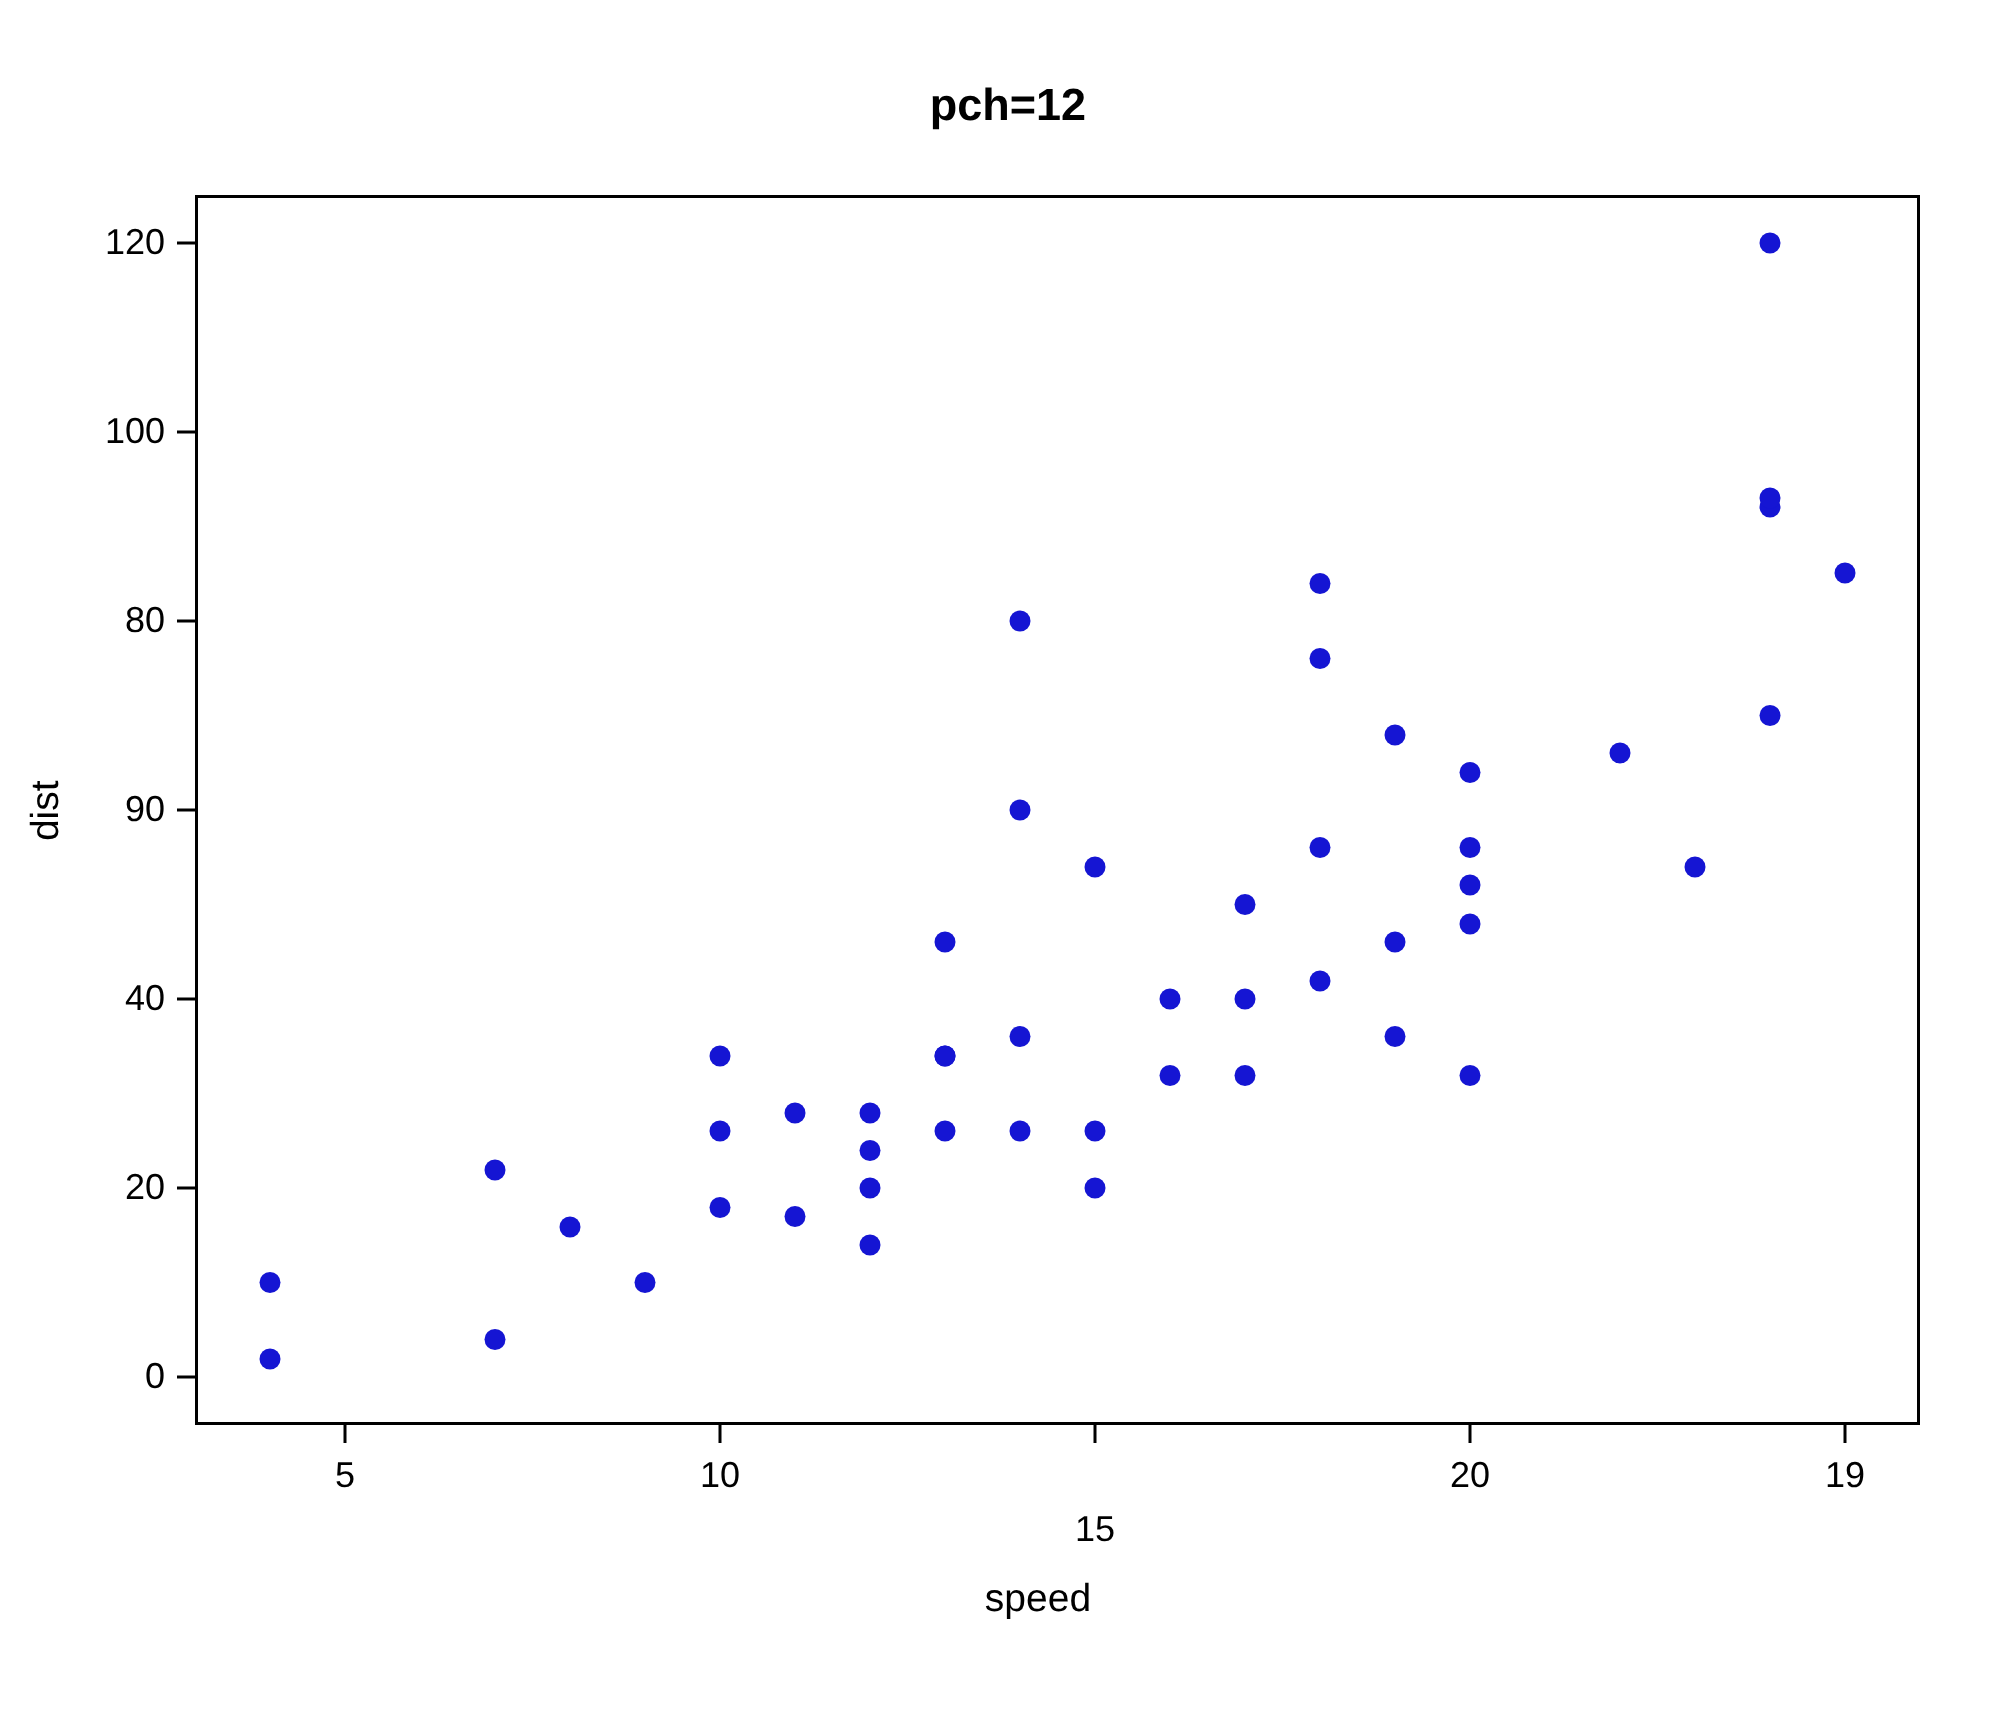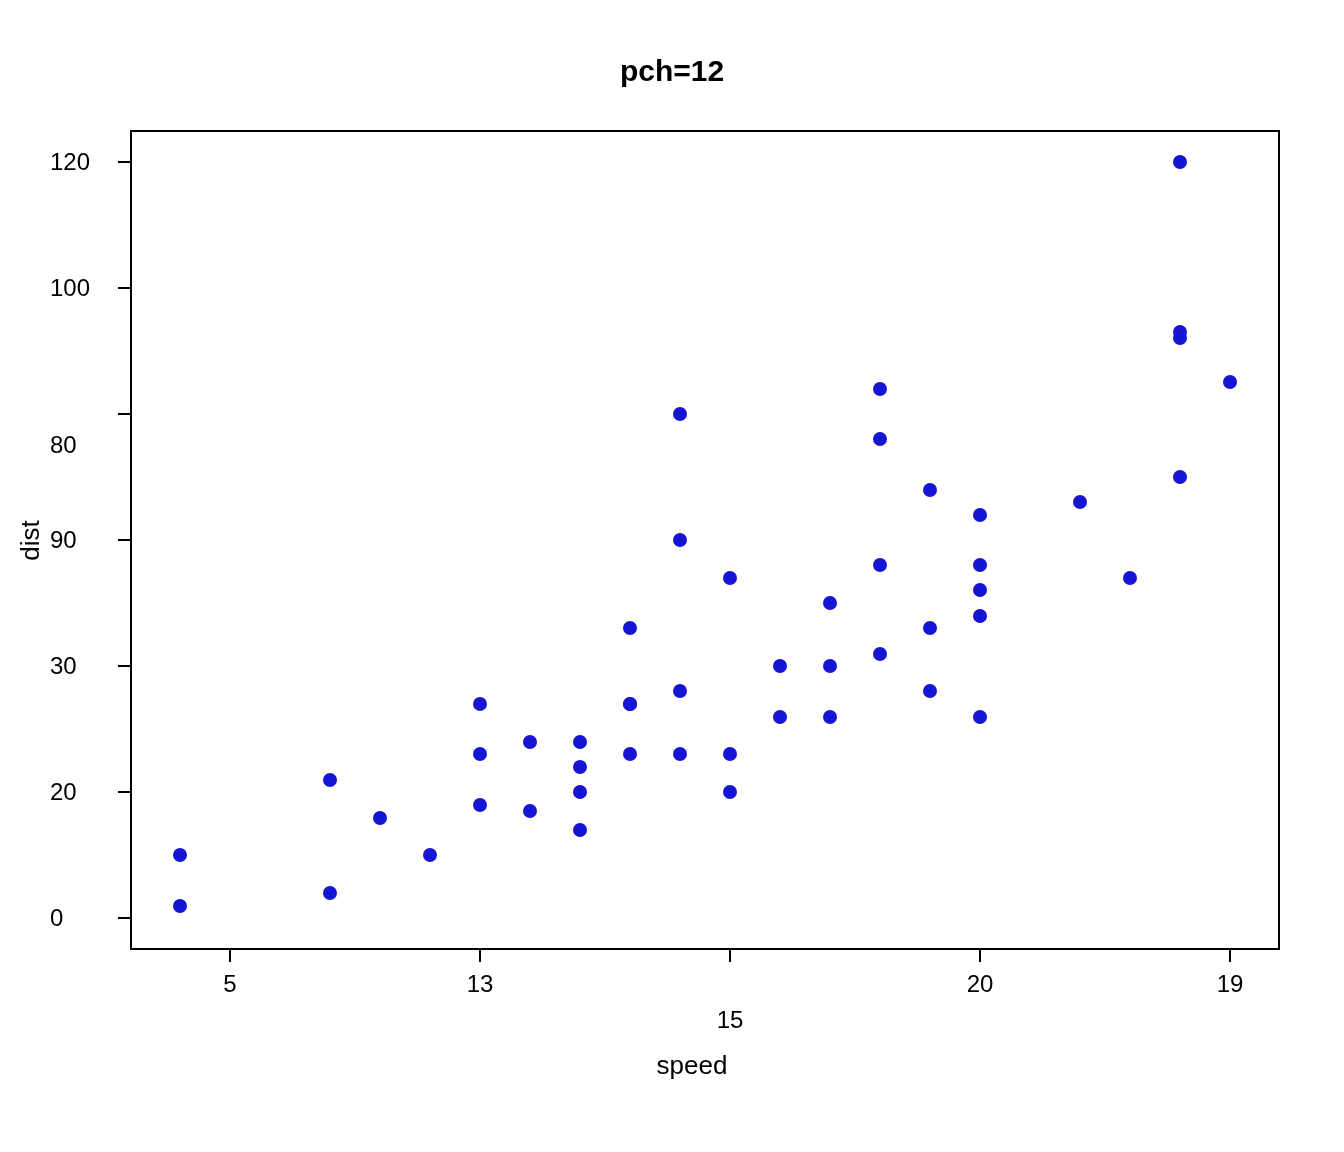--- a/index.html
+++ b/index.html
@@ -51,20 +51,21 @@
   }
   .xtick-label {
     position: absolute;
     font-size: 24px;
     transform: translateX(-50%);
   }
   .ytick-label {
     position: absolute;
     font-size: 24px;
     transform: translateY(-50%);
+    text-align: right;
   }
   .point {
     position: absolute;
     width: 14px;
     height: 14px;
     border-radius: 50%;
     transform: translate(-50%, -50%);
   }
 </style>
 </head>
@@ -75,37 +76,37 @@
 
   <div id="plot-box" class="plot-box" style="left: 130px; top: 130px; width: 1150px; height: 820px;"></div>
 
   <div id="ylabel" class="ylabel" style="left: -20px; top: 525px; width: 100px;">dist</div>
   <div id="xlabel" class="xlabel" style="top: 1050px;">speed</div>
 
   <div id="ticks-layer">
       <div class="tick" style="left: 229px; top: 950px; width: 2px; height: 12px;"></div>
       <div class="xtick-label" style="left: 230px; top: 970px;">5</div>
       <div class="tick" style="left: 479px; top: 950px; width: 2px; height: 12px;"></div>
-      <div class="xtick-label" style="left: 480px; top: 970px;">13</div>
+      <div class="xtick-label" style="left: 480px; top: 970px;">10</div>
       <div class="tick" style="left: 729px; top: 950px; width: 2px; height: 12px;"></div>
       <div class="xtick-label" style="left: 730px; top: 970px; margin-top: 36px;">15</div>
       <div class="tick" style="left: 979px; top: 950px; width: 2px; height: 12px;"></div>
       <div class="xtick-label" style="left: 980px; top: 970px;">20</div>
       <div class="tick" style="left: 1229px; top: 950px; width: 2px; height: 12px;"></div>
       <div class="xtick-label" style="left: 1230px; top: 970px;">19</div>
       <div class="tick" style="top: 917.462px; left: 118px; height: 2px; width: 12px;"></div>
       <div class="ytick-label" style="top: 918.462px; left: 50px; width: 60px;">0</div>
       <div class="tick" style="top: 791.308px; left: 118px; height: 2px; width: 12px;"></div>
       <div class="ytick-label" style="top: 792.308px; left: 50px; width: 60px;">20</div>
       <div class="tick" style="top: 665.154px; left: 118px; height: 2px; width: 12px;"></div>
-      <div class="ytick-label" style="top: 666.154px; left: 50px; width: 60px;">30</div>
+      <div class="ytick-label" style="top: 666.154px; left: 50px; width: 60px;">40</div>
       <div class="tick" style="top: 539px; left: 118px; height: 2px; width: 12px;"></div>
       <div class="ytick-label" style="top: 540px; left: 50px; width: 60px;">90</div>
       <div class="tick" style="top: 412.846px; left: 118px; height: 2px; width: 12px;"></div>
-      <div class="ytick-label" style="top: 413.846px; left: 50px; width: 60px; margin-top: 31px;">80</div>
+      <div class="ytick-label" style="top: 413.846px; left: 50px; width: 60px;">80</div>
       <div class="tick" style="top: 286.692px; left: 118px; height: 2px; width: 12px;"></div>
       <div class="ytick-label" style="top: 287.692px; left: 50px; width: 60px;">100</div>
       <div class="tick" style="top: 160.538px; left: 118px; height: 2px; width: 12px;"></div>
       <div class="ytick-label" style="top: 161.538px; left: 50px; width: 60px;">120</div>
     </div>
   <div id="points-layer">
       <div class="point" style="left: 180px; top: 905.846px; width: 14px; height: 14px; background: rgb(21, 21, 211);"></div>
       <div class="point" style="left: 180px; top: 855.385px; width: 14px; height: 14px; background: rgb(21, 21, 211);"></div>
       <div class="point" style="left: 330px; top: 893.231px; width: 14px; height: 14px; background: rgb(21, 21, 211);"></div>
       <div class="point" style="left: 330px; top: 779.692px; width: 14px; height: 14px; background: rgb(21, 21, 211);"></div>

